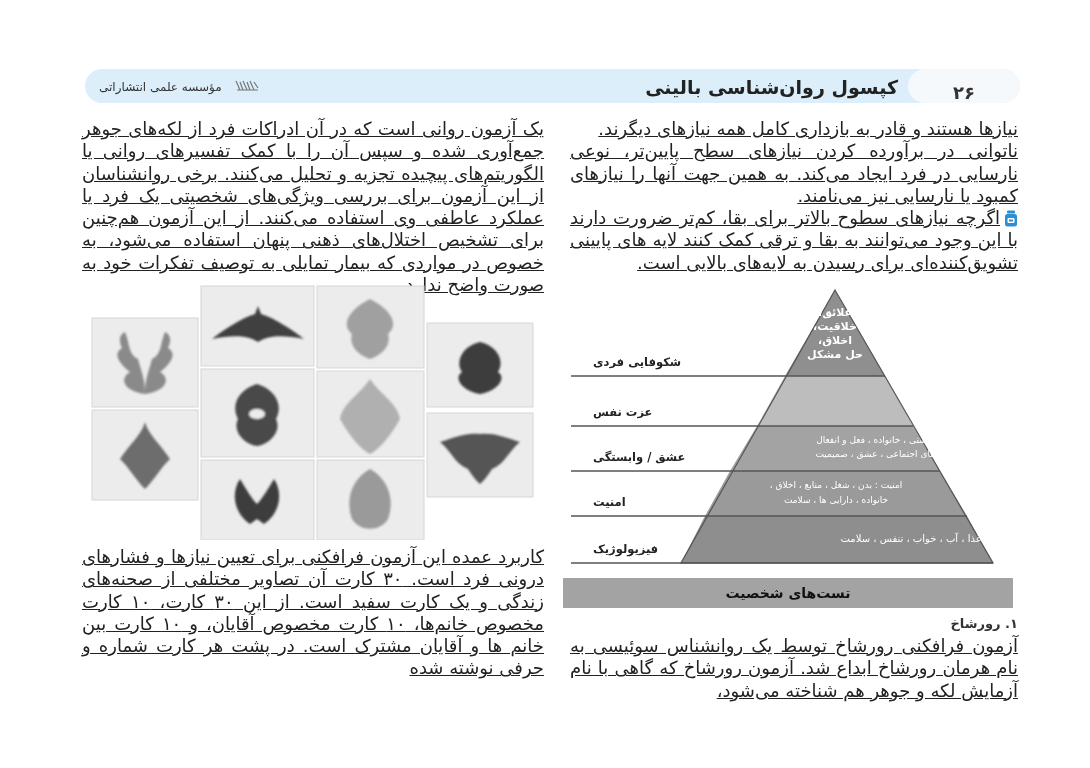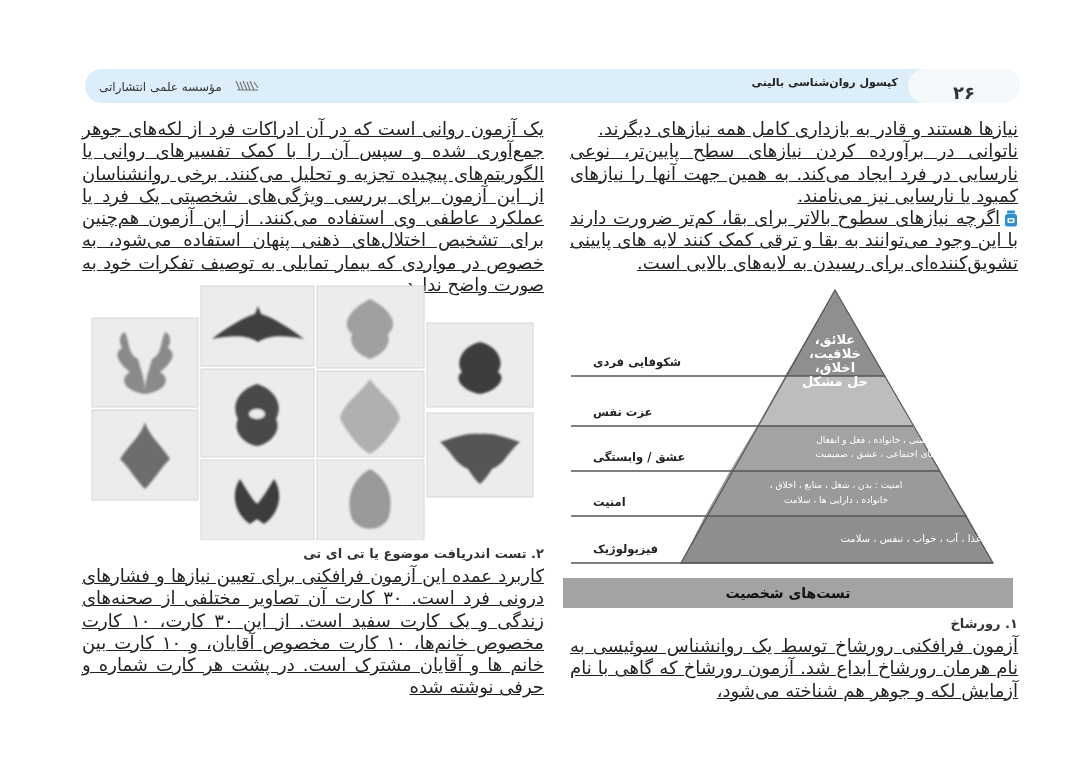--- a/index.html
+++ b/index.html
@@ -16,21 +16,21 @@
     border-radius: 17px;
   }
   .page-num-pill {
     position: absolute; right: 0; top: 0; height: 34px; width: 112px;
     background: #f5f9fc; border-radius: 17px;
     display: flex; align-items: flex-end; justify-content: center;
   }
   .page-num { font-size: 18px; font-weight: bold; color: #333; }
   .book-title {
     position: absolute; right: 122px; top: 7px;
-    font-size: 11px; font-weight: bold; color: #222; direction: rtl;
+    font-size: 19px; font-weight: bold; color: #222; direction: rtl;
   }
   .publisher {
     position: absolute; left: 14px; top: 9px;
     font-size: 12px; color: #333; direction: rtl;
     display: flex; align-items: center; gap: 12px;
   }
   .pub-logo { font-size: 12px; color: #666; letter-spacing: -2px; }
 
   .col { position: absolute; direction: rtl; text-align: justify; }
   .col-right { left: 570px; width: 448px; }
@@ -106,21 +106,21 @@
     </g>
     <polygon points="272,3 430,276 118,276" fill="none" stroke="#555" stroke-width="1.2"></polygon>
   </svg>
   
   <div style="position:absolute; left:30px; top:68px; font-size:11.5px; font-weight:bold; direction:rtl;">شکوفایی فردی</div>
   <div style="position:absolute; left:30px; top:118px; font-size:11.5px; font-weight:bold; direction:rtl;">عزت نفس</div>
   <div style="position:absolute; left:30px; top:163px; font-size:11.5px; font-weight:bold; direction:rtl;">عشق / وابستگی</div>
   <div style="position:absolute; left:30px; top:208px; font-size:11.5px; font-weight:bold; direction:rtl;">امنیت</div>
   <div style="position:absolute; left:30px; top:255px; font-size:11.5px; font-weight:bold; direction:rtl;">فیزیولوژیک</div>
   
-  <div style="position:absolute; left:232px; top:46px; width:80px; text-align:center; font-size:13px; line-height:14px; color:#fff; font-weight:bold; direction:rtl;">
+  <div style="position:absolute; left:232px; top:19px; width:80px; text-align:center; font-size:11px; line-height:14px; color:#fff; font-weight:bold; direction:rtl;">
     <div>علائق،</div>
     <div>خلاقیت،</div>
     <div>اخلاق،</div>
     <div>حل مشکل</div>
   </div>
   <div style="position:absolute; left:172px; top:146px; width:200px; text-align:right; font-size:9px; line-height:14px; color:#fff; direction:rtl;">
     <div>دوستی ، خانواده ، فعل و انفعال</div>
     <div>های اجتماعی ، عشق ، صمیمیت</div>
   </div>
   <div style="position:absolute; left:150px; top:191px; width:246px; text-align:center; font-size:9px; line-height:15px; color:#fff; direction:rtl;">
@@ -173,15 +173,14 @@
       <path d="M280 95 C270 110 252 120 250 135 C258 150 270 165 280 170 C290 165 302 150 310 135 C308 120 290 110 280 95 Z" fill="#b0b0b0"></path>
       <path d="M150 195 C140 210 145 230 160 240 L167 235 L174 240 C189 230 194 210 184 195 C178 205 172 215 167 220 C162 215 156 205 150 195 Z" fill="#3e3e3e"></path>
       <path d="M280 185 C262 195 255 215 262 235 C270 248 290 248 298 235 C305 215 298 195 280 185 Z" fill="#9a9a9a"></path>
       <path d="M390 58 C372 62 365 78 372 88 C362 95 375 108 390 110 C405 108 418 95 408 88 C415 78 408 62 390 58 Z" fill="#3c3c3c"></path>
       <path d="M390 150 C375 148 360 155 350 158 C362 168 365 180 378 185 C384 195 390 200 390 200 C390 200 396 195 402 185 C415 180 418 168 430 158 C420 155 405 148 390 150 Z" fill="#555555"></path>
     </g>
   </svg>
 </div>
 
 <div class="col col-left" style="top:546px;">
-  <p class="section-head" style="margin-bottom:4px;">۲. تست اندریافت موضوع یا تی ای تی</p>
   <p class="para last-line-right">کاربرد عمده این آزمون فرافکنی برای تعیین نیازها و فشارهای درونی فرد است. ۳۰ کارت آن تصاویر مختلفی از صحنه‌های زندگی و یک کارت سفید است. از این ۳۰ کارت، ۱۰ کارت مخصوص خانم‌ها، ۱۰ کارت مخصوص آقایان، و ۱۰ کارت بین خانم ها و آقایان مشترک است. در پشت هر کارت شماره و حرفی نوشته شده</p>
 </div>
 
 </body></html>

